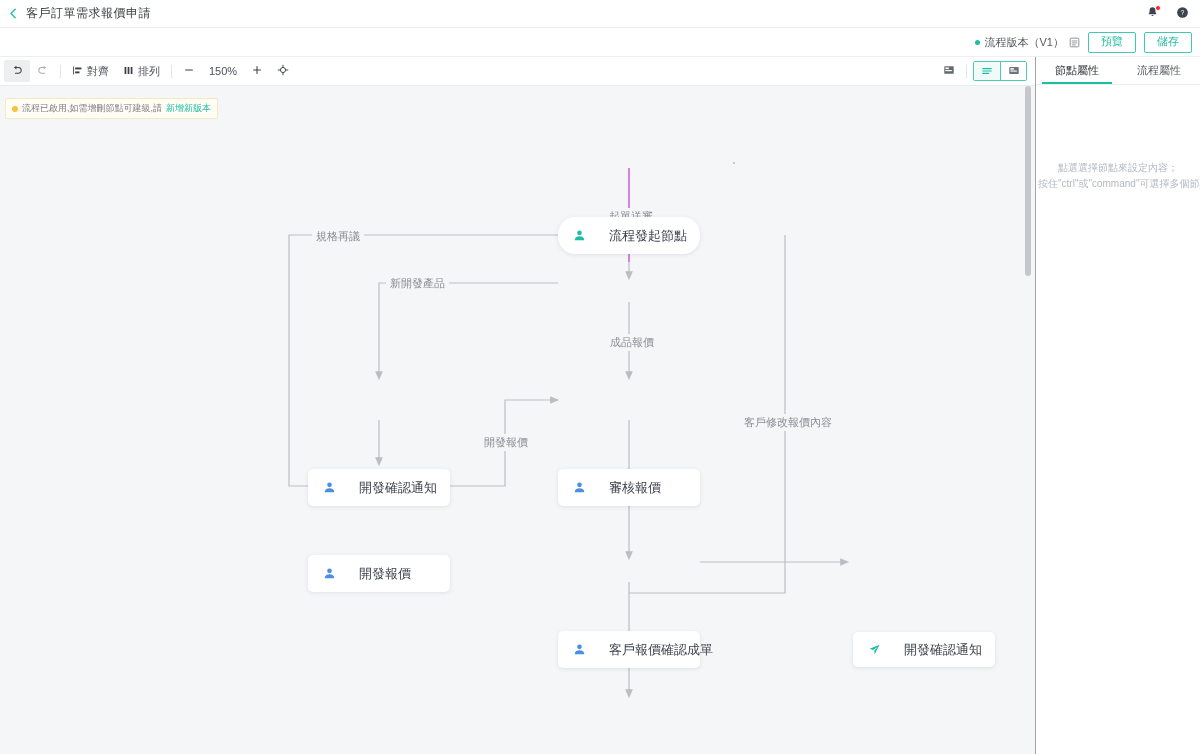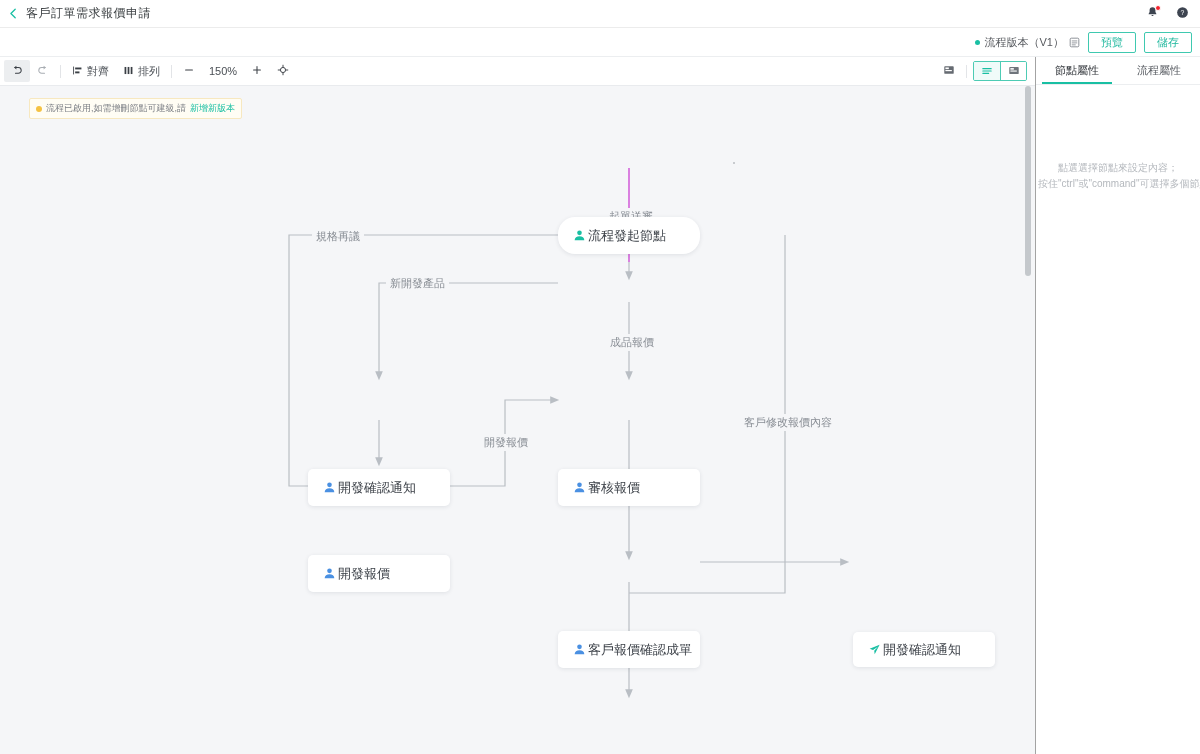--- a/index.html
+++ b/index.html
@@ -57,21 +57,21 @@
     position: absolute; left: 0; top: 28px; width: 1200px; height: 29px;
     background: #fff; border-bottom: 1px solid #eceef0;
     display: flex; align-items: center; justify-content: flex-end; padding-right: 8px; gap: 8px;
   }
   .version-wrap { display: flex; align-items: center; gap: 5px; font-size: 11px; color: #56595e; }
   .green-dot { width: 5px; height: 5px; border-radius: 50%; background: #19bfa3; display:inline-block;}
   .ver-icon { cursor: pointer; color:#7c8189; display:flex; align-items:center;}
   .btn-outline {
     border: 1px solid #3fc9b0; color: #1fb89e; background: #fff;
     font-size: 11px; border-radius: 2px; padding: 2px 12px; cursor: pointer;
-    line-height: 15px; white-space: nowrap;
+    line-height: 15px; white-space: nowrap; font-family: Liberation Mono, monospace;
   }
 
   
   .toolbar {
     position: absolute; left: 0; top: 57px; width: 1035px; height: 29px;
     background: #fff; border-bottom: 1px solid #e9ebee;
     display: flex; align-items: center; padding-left: 4px; gap: 0px;
   }
   .tb-item {
     display: flex; align-items: center; gap: 4px; padding: 0 7px; height: 22px;
@@ -130,30 +130,30 @@
   .canvas-scroll .thumb {
     position:absolute; top: 0; left: 0; width: 6px; height: 190px;
     background: #c4c8cc; border-radius: 3px;
   }
 
   
   .warn {
     position: absolute; left: 5px; top: 12px; height: 21px;
     background: #fffdf4; border: 1px solid #f7e8c0; border-radius: 2px;
     display: flex; align-items: center; gap: 4px; padding: 0 6px;
-    font-size: 9px; color: #7c7f85; white-space: nowrap; margin-left: 24px;
+    font-size: 9px; color: #7c7f85; white-space: nowrap;
   }
   .warn .wdot { width: 6px; height: 6px; border-radius: 50%; background: #f5c242; flex: none; }
   .warn a { color: #19bfa3; text-decoration: none; cursor: pointer; }
 
   
   .node {
     position: absolute; background: #fff; border-radius: 5px;
     box-shadow: 0 1px 4px rgba(30,40,60,.10);
-    display: flex; align-items: center; gap: 2px; padding: 0 14px;
+    display: flex; align-items: center; gap: 23px; padding: 0 14px;
     font-size: 13px; color: #3c4148; cursor: pointer; z-index: 4;
     white-space: nowrap;
   }
   .node.pill { border-radius: 17px; }
   .node .nicon { display: flex; align-items: center; justify-content: center; width: 14px; height: 14px; flex: none;}
 
   .elabel {
     position: absolute; background: #f5f6f8; font-size: 11px; color: #888d94;
     padding: 1px 4px; z-index: 3; white-space: nowrap;
   }

